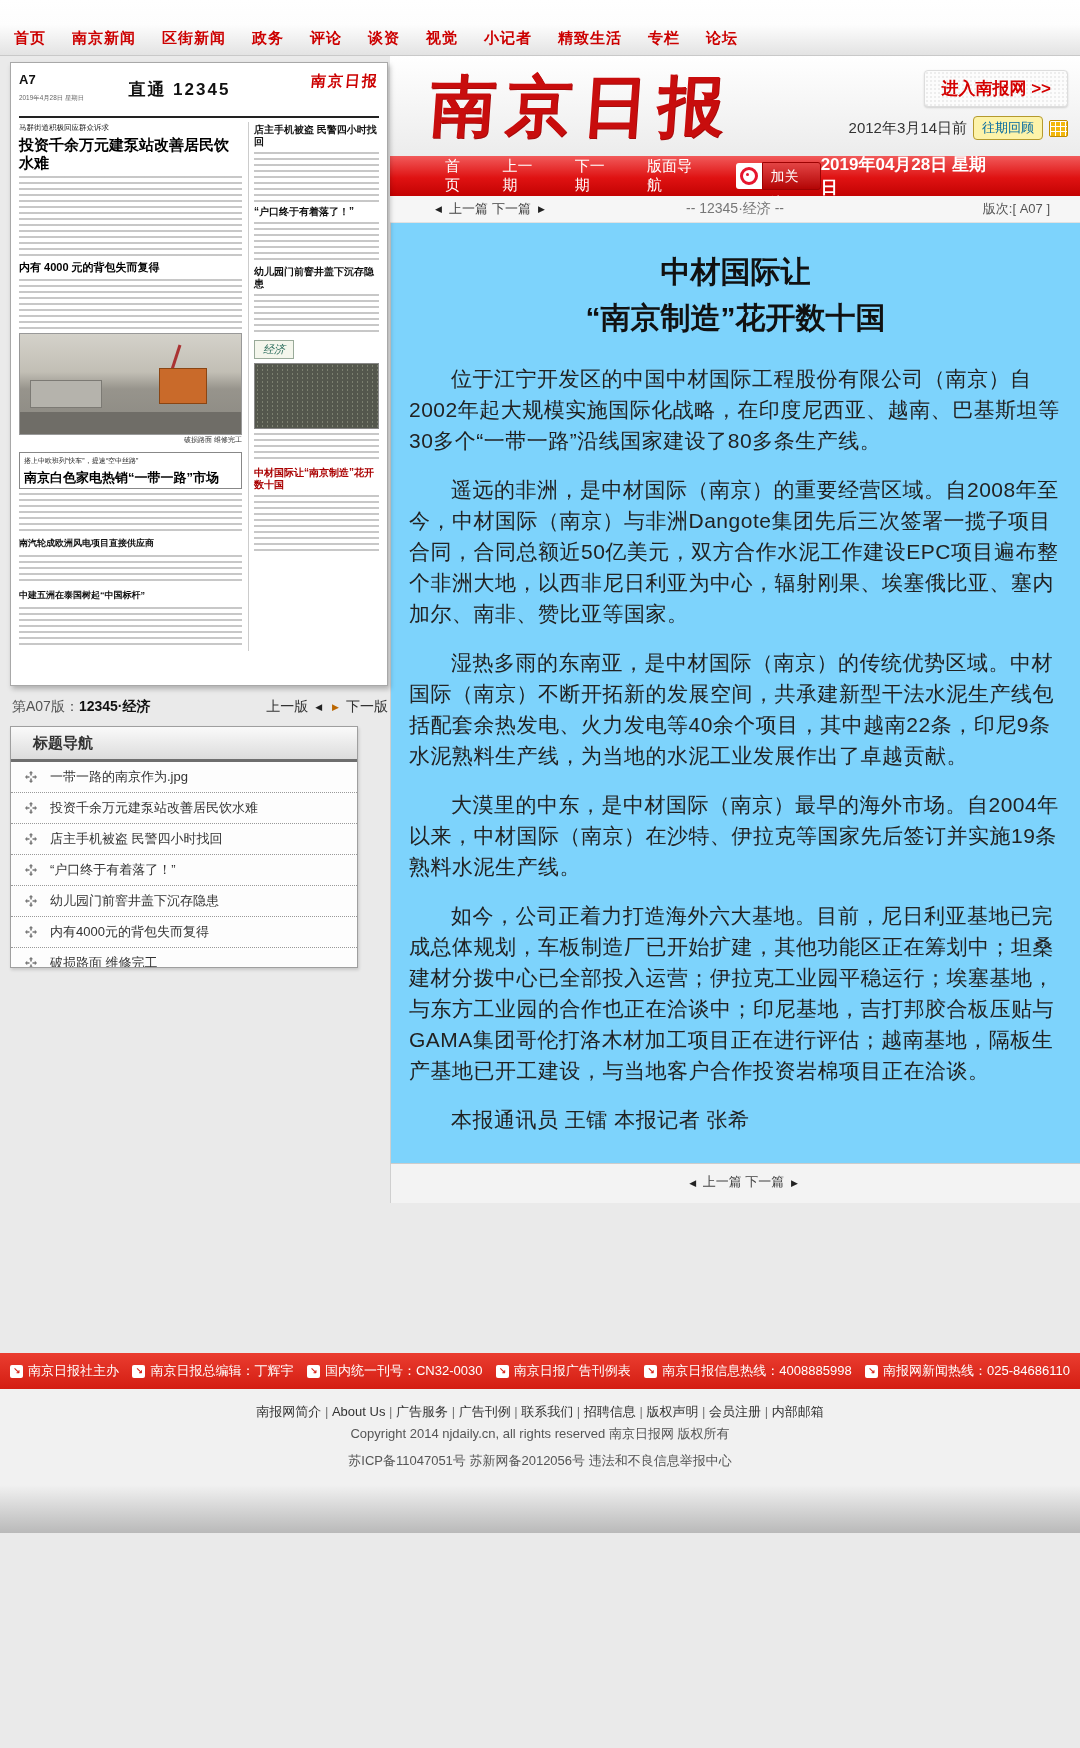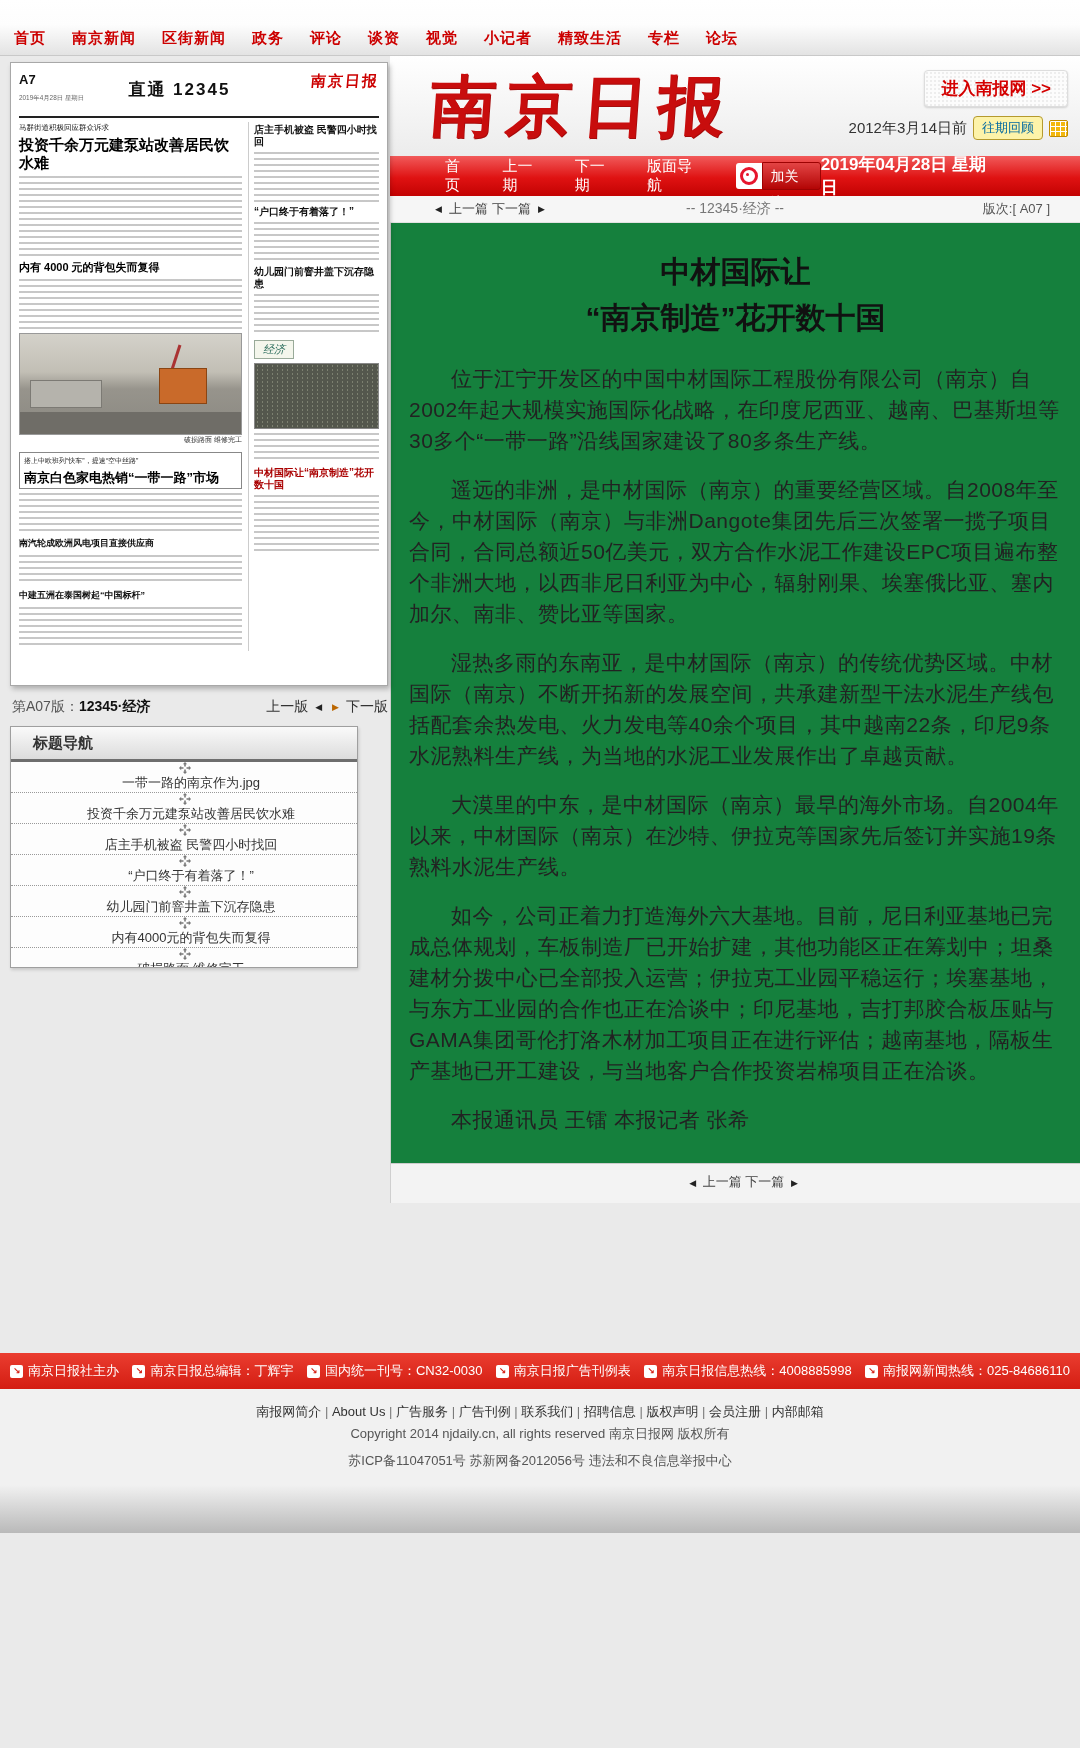--- a/index.html
+++ b/index.html
@@ -29,21 +29,21 @@
   .weibo-eye::after{content:"";position:absolute;left:3px;top:3px;width:3px;height:3px;background:#e6162d;border-radius:50%;}
   .follow-btn{height:26px;line-height:26px;padding:0 8px;background:linear-gradient(#e34444,#b30505);border:1px solid #9d0202;border-radius:0 3px 3px 0;font-size:14px;color:#fff;}
   .rb-date{margin-left:auto;padding-right:80px;font-size:17px;font-weight:bold;}
 
   .article-bar{height:27px;background:#f6f6f6;border-bottom:1px solid #e2e2e2;display:flex;align-items:center;font-size:13px;color:#444;position:relative;padding:0 30px 0 42px;box-sizing:border-box;}
   .tri{font-size:9px;color:#222;margin:0 3px;}
   .ab-center{position:absolute;left:0;right:0;text-align:center;color:#777;font-size:14px;}
   .ab-right{margin-left:auto;color:#555;z-index:1;}
   .ab-left{z-index:1;display:flex;align-items:center;gap:4px;cursor:pointer;}
 
-  .panel{background:#15803d;border-left:1px solid #cfcfcf;padding:26px 18px 10px 18px;}
+  .panel{background:#7dd3fc;border-left:1px solid #cfcfcf;padding:26px 18px 10px 18px;}
   .a-title{text-align:center;font-size:30px;font-weight:bold;color:#111;line-height:46px;font-family:"Liberation Sans","DejaVu Sans",sans-serif;}
   .a-body{margin-top:22px;}
   .a-body p{font-size:21px;color:#222;line-height:31px;text-indent:2em;margin:0 0 18px 0;letter-spacing:0.5px;}
   .a-byline{font-size:21px;color:#222;line-height:31px;text-indent:2em;margin:6px 0 10px 0;}
   .bottom-bar{border-top:1px solid #ccc;background:#f3f3f3;border-left:1px solid #cfcfcf;text-align:center;padding:9px 0 12px 16px;font-size:13px;color:#444;}
   .bottom-bar span{cursor:pointer;}
 
   
   .left-col{position:absolute;left:10px;top:62px;width:380px;}
   .thumb{width:378px;height:624px;background:#fff;border:1px solid #a8a8a8;box-shadow:2px 3px 5px rgba(0,0,0,.25);box-sizing:border-box;padding:7px 8px;overflow:hidden;cursor:pointer;}
@@ -77,21 +77,21 @@
   .t-h5.red{color:#a00;}
 
   .page-line{display:flex;align-items:center;margin:12px 2px 10px 2px;font-size:14px;}
   .pl-page{color:#555;}
   .pl-section{color:#111;font-weight:bold;}
   .pl-nav{margin-left:auto;color:#333;display:flex;align-items:center;gap:4px;}
   .pl-nav .tri-o{color:#b60;} .pl-nav span{cursor:pointer;}
 
   .nav-box{width:348px;height:242px;background:#fdfdfd;border:1px solid #9f9f9f;box-sizing:border-box;overflow:hidden;box-shadow:1px 2px 3px rgba(0,0,0,.15);}
   .nav-box-header{height:32px;line-height:32px;background:linear-gradient(180deg,#fafafa,#dcdcdc);font-size:15px;font-weight:bold;color:#333;padding-left:22px;border-bottom:3px solid #6e6e6e;}
-  .nav-item{height:30px;display:flex;align-items:center;border-bottom:1px dotted #999;font-size:13px;color:#333;padding-left:14px;cursor:pointer;background:#fdfdfd;flex-direction:column;}
+  .nav-item{height:30px;display:flex;align-items:center;border-bottom:1px dotted #999;font-size:13px;color:#333;padding-left:14px;cursor:pointer;background:#fdfdfd;}
   .nav-item .bullet{width:12px;height:12px;margin-right:13px;flex:0 0 auto;}
 
   
   .spacer{height:150px;}
   .footer-red{height:36px;background:linear-gradient(180deg,#ea3d30,#d41d12);display:flex;align-items:center;justify-content:space-between;padding:0 10px;color:#fff;font-size:13px;}
   .fr-item{display:flex;align-items:center;gap:5px;white-space:nowrap;}
   .fr-icon{width:13px;height:13px;background:#fff;border-radius:2px;color:#d41d12;font-size:9px;font-weight:bold;line-height:13px;text-align:center;}
   .footer{background:#f1f1f1;text-align:center;padding:14px 0 6px 0;font-size:13px;color:#444;}
   .f-links{margin-bottom:4px;color:#333;}
   .f-links span{cursor:pointer;}

